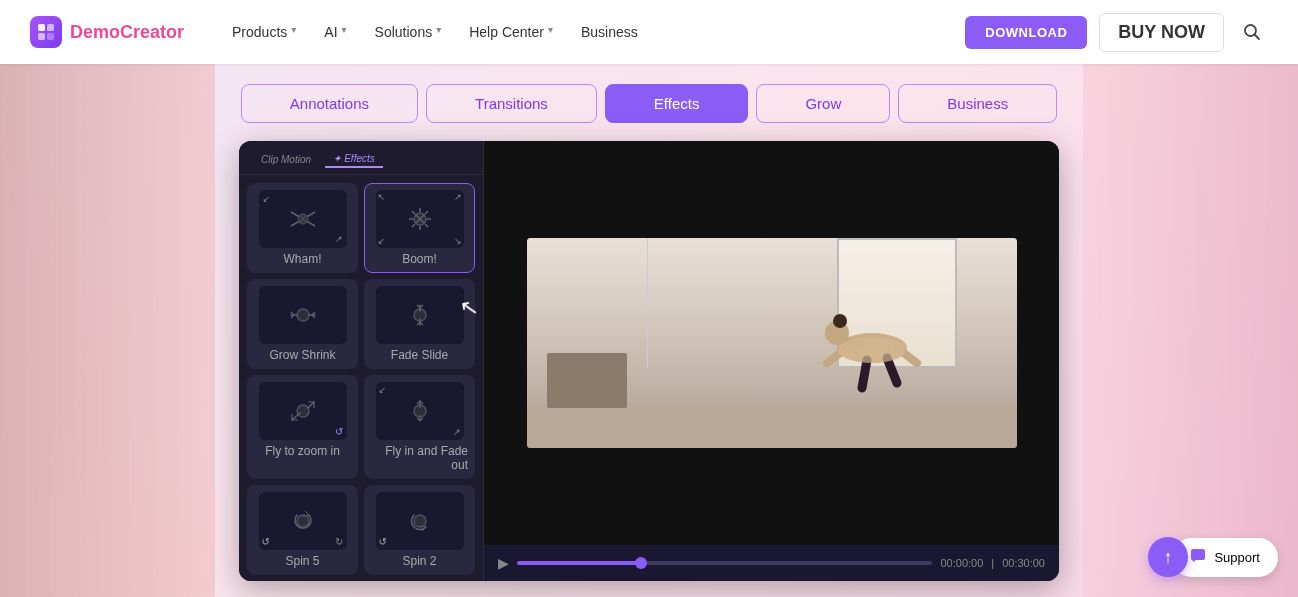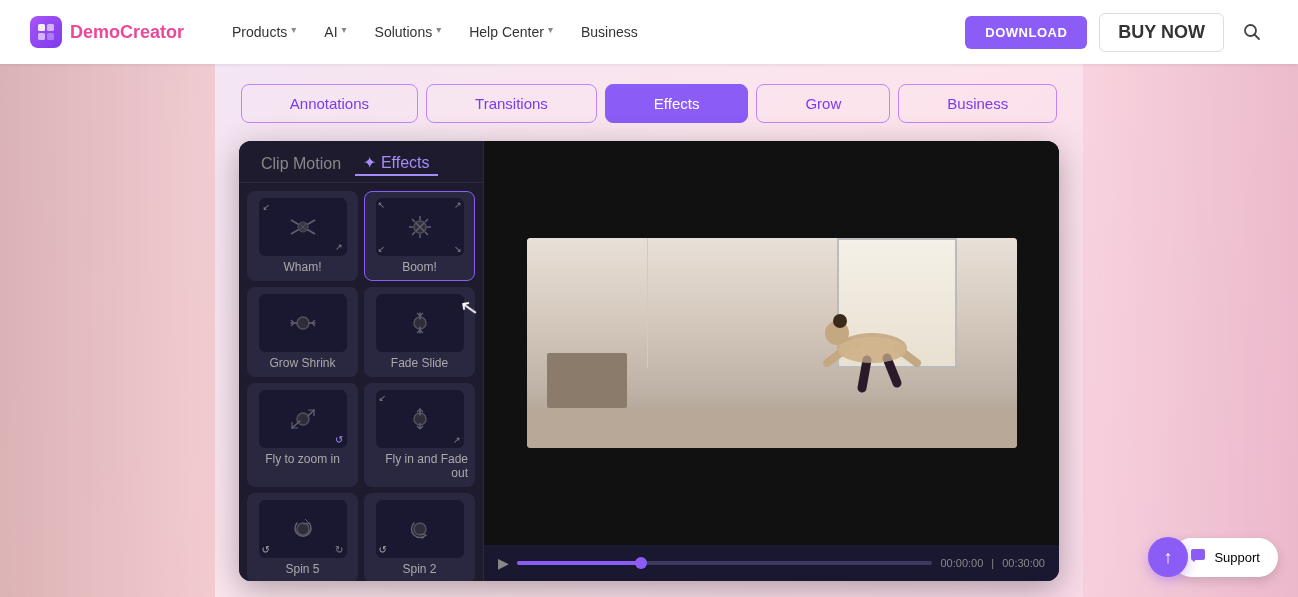--- a/index.html
+++ b/index.html
@@ -149,24 +149,25 @@
       flex-direction: column;
     }
     .effects-panel-header {
       padding: 10px 14px 6px;
       display: flex;
       align-items: center;
       gap: 6px;
       border-bottom: 1px solid #2d2a40;
     }
     .effects-panel-header .panel-tab {
-      font-size: 16px;
+      font-size: 10px;
       color: #888;
       padding: 2px 8px;
       cursor: pointer;
+      font-style: italic;
     }
     .effects-panel-header .panel-tab.active {
       color: #a78bfa;
       border-bottom: 2px solid #a78bfa;
     }
     .effects-grid {
       display: grid;
       grid-template-columns: 1fr 1fr;
       gap: 6px;
       padding: 8px;

